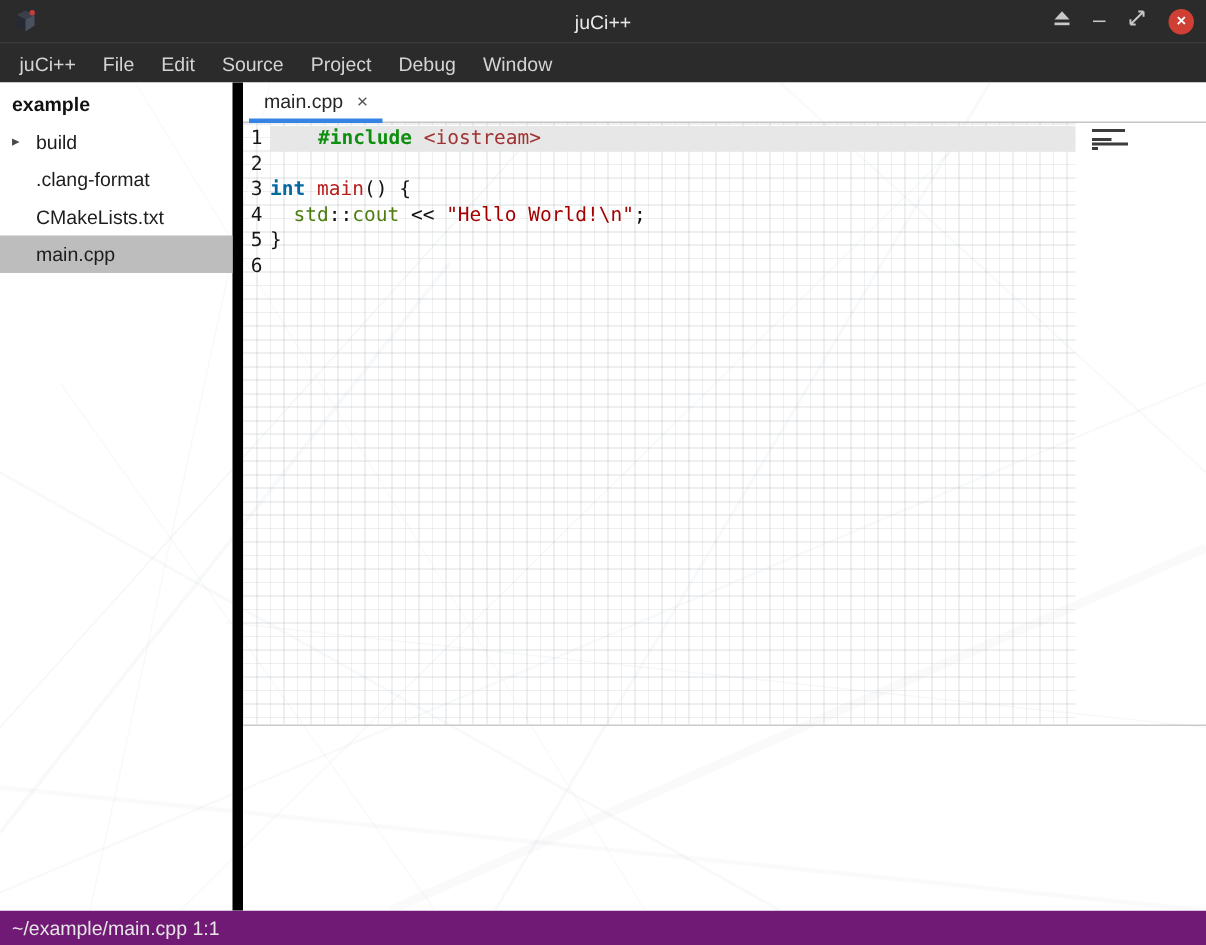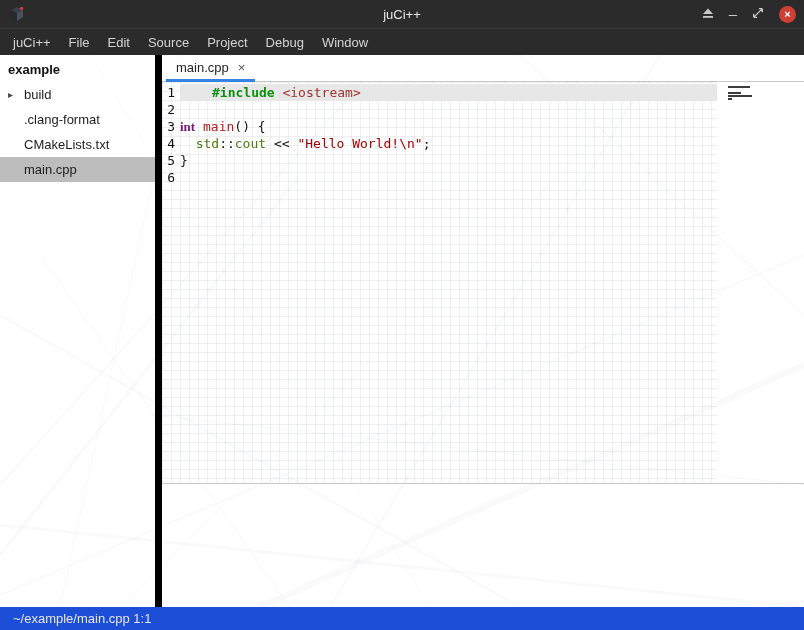--- a/index.html
+++ b/index.html
@@ -44,34 +44,34 @@
       repeating-linear-gradient(to right, rgba(125,135,145,0.13) 0 1px, transparent 1px 9px),
       repeating-linear-gradient(to bottom, rgba(125,135,145,0.13) 0 1px, transparent 1px 9px);
   }
   .code { position:relative; width:555px; font-family:"DejaVu Sans Mono","Liberation Mono",monospace; font-size:13px; line-height:17px; padding-top:2px; }
   .row { display:flex; height:17px; padding-left:3px; }
   .ln { flex:0 0 10px; width:10px; text-align:right; color:#151515; margin-right:5px; }
   .codeln { flex:1; white-space:pre; color:#111; }
   .row.hl .codeln { background:#e7e7e7; }
   .c-preproc { color:#0f8f0f; font-weight:bold;margin-left:32px; }
   .c-inc { color:#a03232; }
-  .c-kw { color:#701a75; font-weight:bold;font-family:Liberation Serif, serif; }
+  .c-kw { color:#0369a1; font-weight:bold; }
   .c-fn { color:#b91c1c;text-align:center; }
   .c-ns { color:#4d7c0f; font-weight:normal; }
   .c-str { color:#a40000; }
   .c-pl { color:#111; }
 
   .minimap { position:absolute; top:4px; right:52px; width:24px; display:flex; flex-direction:column; align-items:flex-start; }
   .mini-bar { height:2px; margin-bottom:1px; background:#3c3c3c; }
 
   .divider { flex:0 0 1px; background:#c9c9c9; }
   .bottom-pane { flex:1; }
 
   
-  .statusbar { flex:0 0 23px; background:#1d4ed8; color:#e6e6e6; font-size:13px; display:flex; align-items:center; padding-left:13px; }
+  .statusbar { flex:0 0 23px; background:#701a75; color:#e6e6e6; font-size:13px; display:flex; align-items:center; padding-left:8px; }
 </style>
 </head>
 <body>
 
 <div class="window">
 
   <div class="titlebar">
     <span class="app-icon">
       <svg width="18" height="18" viewBox="0 0 18 18">
         <path d="M3 5 L9 2 L15 5 L9 8 Z" fill="#3a3f4a"></path>

